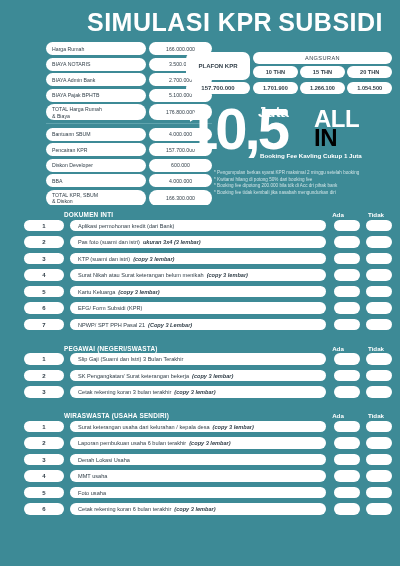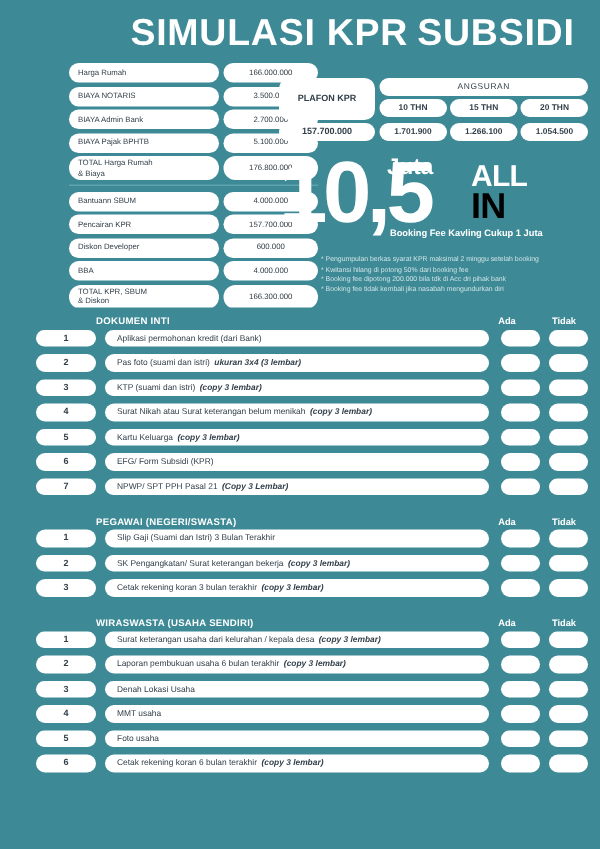--- a/index.html
+++ b/index.html
@@ -157,21 +157,21 @@
   }
   .bp-juta{
     position:absolute; left:72px; top:3px;
     color:#ffffff;
     font-size:15px;
     font-weight:bold;
   }
   .bp-all{
     position:absolute; left:128px; top:10px;
     color:#ffffff;
-    font-size:20px;
+    font-size:24px;
     font-weight:bold;
     line-height:17px;
     letter-spacing:-0.5px;
   }
   .bp-in{
     position:absolute; left:128px; top:27px;
     color:#000000;
     font-size:24px;
     font-weight:bold;
     line-height:22px;

